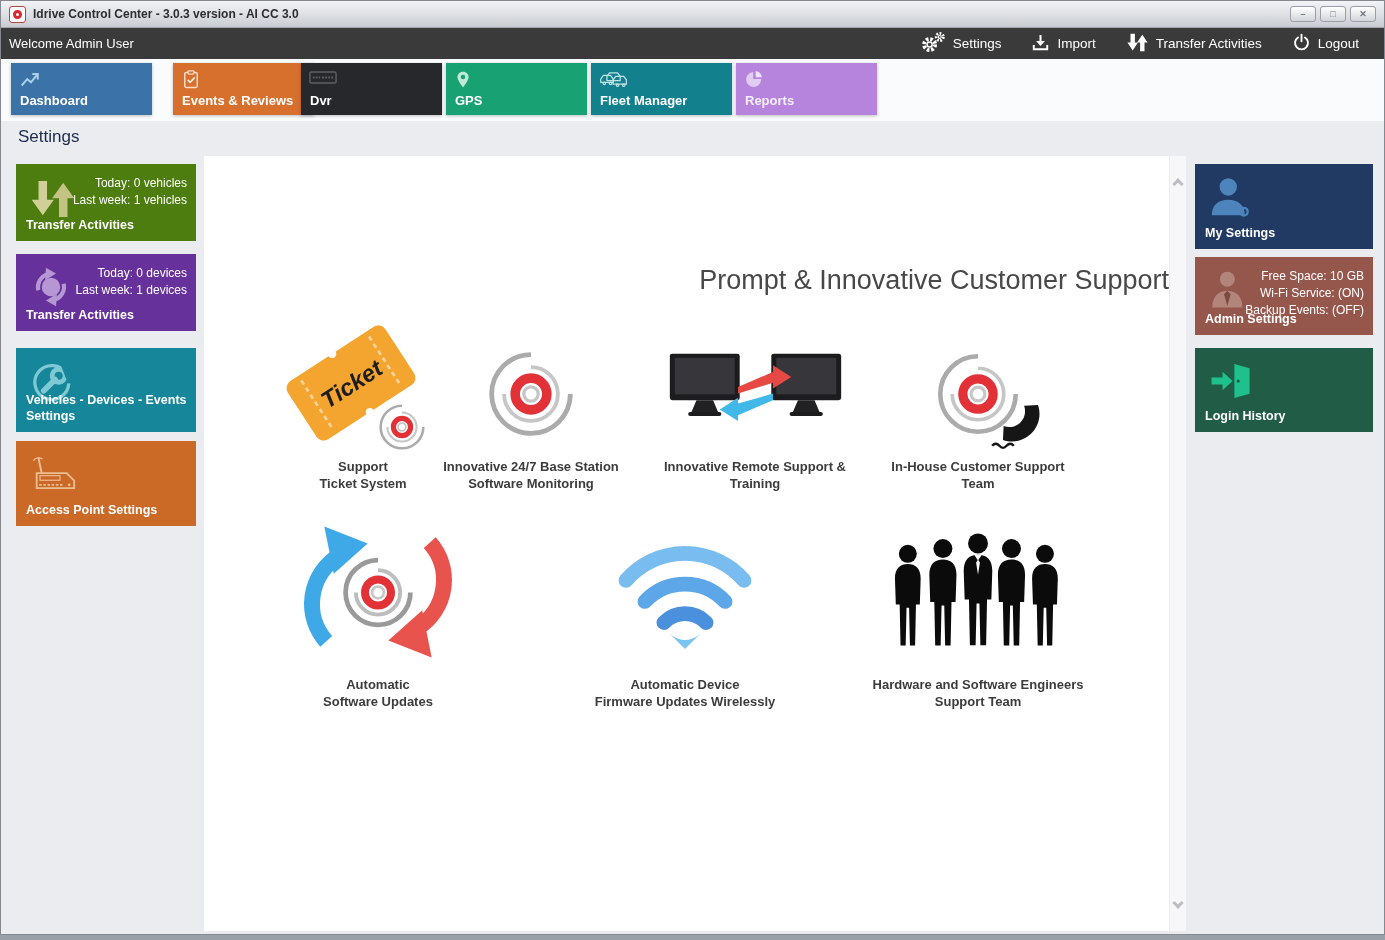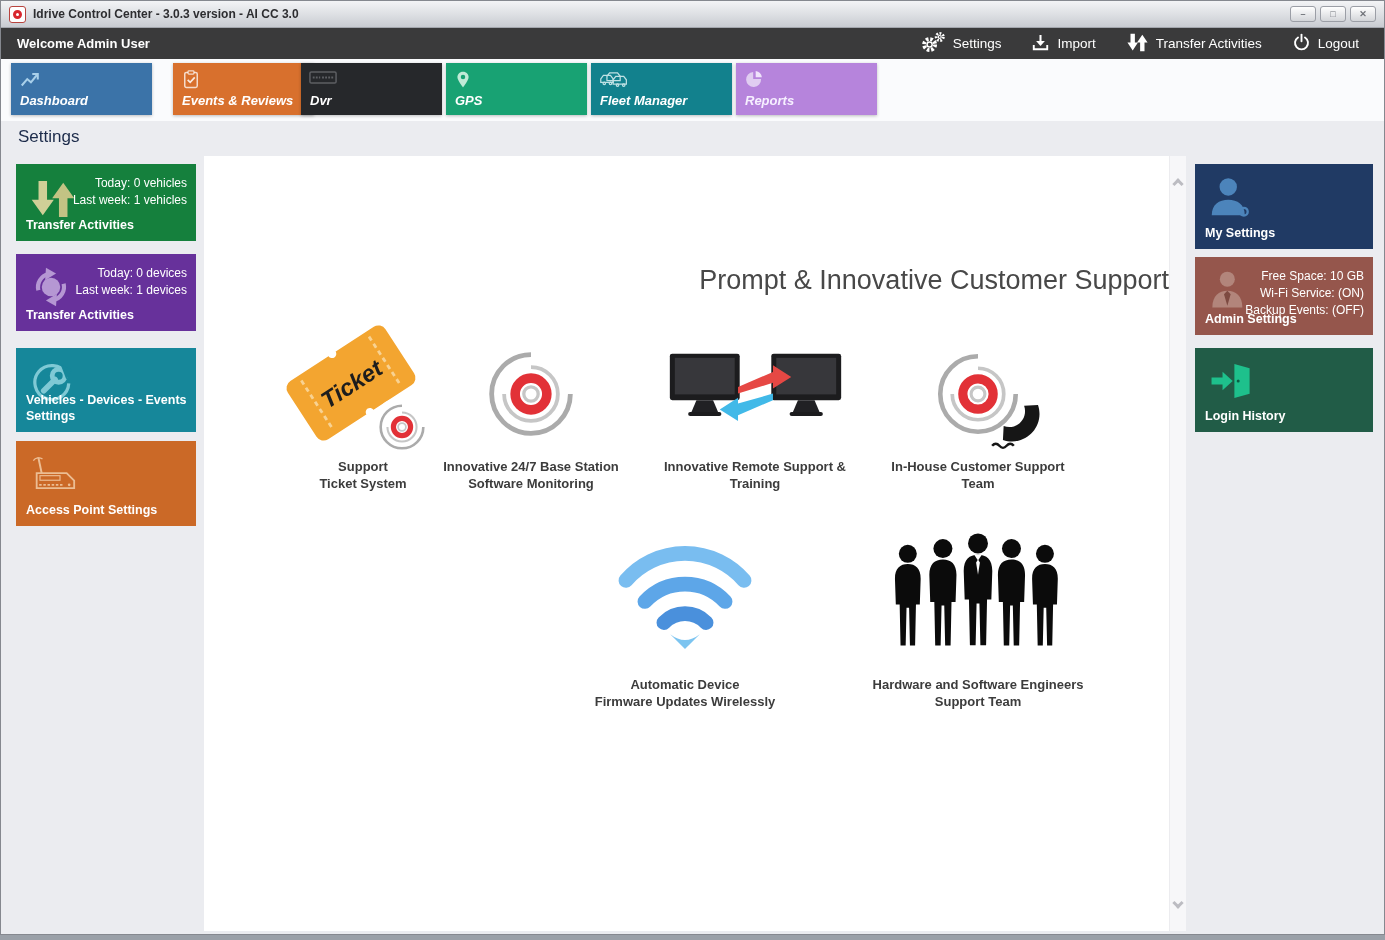--- a/index.html
+++ b/index.html
@@ -20,27 +20,27 @@
   .titlebar-text { margin-left:7px; font-size:12px; font-weight:bold; color:#2d2d30; }
   .win-btns { margin-left:auto; margin-right:8px; display:flex; gap:4px; }
   .win-btn { width:26px; height:16px; border:1px solid #9b9ea6; border-radius:3px;
     background:linear-gradient(#ffffff,#d3d5d9); color:#70737a; font-size:9px; font-weight:bold;
     display:flex; align-items:center; justify-content:center; line-height:1; }
   
   .toolbar {
     position:absolute; top:27px; left:0; right:0; height:31px; background:#3a3a3b;
     display:flex; align-items:center; color:#fff;
   }
-  .welcome { margin-left:16px; font-size:13px;font-weight:bold; }
+  .welcome { margin-left:8px; font-size:13px; }
   .tool-actions { margin-left:auto; display:flex; align-items:center; margin-right:10px; }
   .tool-item { display:flex; align-items:center; gap:7px; padding:0 15px; font-size:13.5px; cursor:default; }
   
   .tabstrip { position:absolute; top:58px; left:0; right:0; height:62px; background:#fafbfd; }
   .tab { position:absolute; top:4px; width:141px; height:52px; color:#fff;
-    box-shadow:0 1px 3px rgba(0,0,0,.25);font-style:italic; }
+    box-shadow:0 1px 3px rgba(0,0,0,.25); }
   .tab .tab-icon { position:absolute; top:6px; left:8px; }
   .tab .tab-label { position:absolute; left:9px; bottom:7px; font-size:13px; font-weight:bold; }
   .tab-dashboard { left:10px;  background:#3b73a8; }
   .tab-events    { left:172px; background:#d8702d; }
   .tab-dvr       { left:300px; background:#26282b; }
   .tab-gps       { left:445px; background:#18a273; }
   .tab-fleet     { left:590px; background:#12818d;text-align:center; }
   .tab-reports   { left:735px; background:#b684dc; color:#f6efff; }
   
   .page-title { position:absolute; top:126px; left:17px; font-size:17px; color:#1c2b4a; }
@@ -69,21 +69,21 @@
   .ticket-wrap { position:relative; width:150px; height:118px; }
   .ticket-svg { position:absolute; left:2px; top:8px; transform:rotate(-33deg); }
   .mini-logo { position:absolute; right:6px; bottom:-2px; width:60px; height:60px;
     background:#fff; border-radius:50%; display:flex; align-items:center; justify-content:center; }
   
   .card { position:absolute; color:#fff; }
   .card .card-title { position:absolute; left:10px; bottom:8px; font-size:12.5px; font-weight:bold; line-height:16px; }
   .card .card-stats { position:absolute; right:9px; top:11px; text-align:right; font-size:12px; line-height:17px; }
   .card .card-icon { position:absolute; left:14px; top:12px; }
   .lcard { left:15px; width:180px; }
-  .card-tv  { top:163px; height:77px; background:#15803d; }
+  .card-tv  { top:163px; height:77px; background:#4d7c0f; }
   .card-td  { top:253px; height:77px; background:#67319b; }
   .card-vde { top:347px; height:84px; background:#16879a; }
   .card-ap  { top:440px; height:85px; background:#cb6927; }
   .card-vde .card-title, .card-ap .card-title { width:165px; }
   .rcard { left:1194px; width:178px; }
   .card-my    { top:163px; height:85px; background:#203a64; }
   .card-admin { top:256px; height:78px; background:#95564c;padding-left:40px; }
   .card-login { top:347px; height:84px; background:#215c47; }
 </style>
 </head>
@@ -401,20 +401,42 @@
             <path d="M4 54 q3.5 -4 7 0 q3.5 4 7 0 q3.5 -4 7 0" stroke="#161616" fill="none" stroke-width="2.4"></path>
           </svg>
         </span>
       </div>
       <div class="f-label">
         <div>In-House Customer Support</div>
         <div>Team</div>
       </div>
     </div>
 
+    <div class="feature feat-5">
+      <div class="f-icon2">
+        <span>
+          <svg width="160" height="146" viewBox="0 0 170 155">
+            <path d="M30 130 A60 60 0 0 1 42 40" stroke="#3fa9e8" stroke-width="17" fill="none"></path>
+            <polygon points="28,8 74,26 38,58" fill="#3fa9e8"></polygon>
+            <path d="M140 25 A60 60 0 0 1 128 115" stroke="#e8534e" stroke-width="17" fill="none"></path>
+            <polygon points="142,147 96,129 132,97" fill="#e8534e"></polygon>
+            <g transform="translate(43,36) scale(0.84)">
+              <path d="M50 9 A41 41 0 1 0 91 50" fill="none" stroke="#9a9a9a" stroke-width="6"></path>
+              <path d="M50 22 A28 28 0 1 1 22 50" fill="none" stroke="#bdbdbd" stroke-width="5"></path>
+              <circle cx="50" cy="50" r="16.5" fill="#fff" stroke="#e23137" stroke-width="10"></circle>
+              <circle cx="50" cy="50" r="7.5" fill="#fff" stroke="#c6c6c6" stroke-width="3.4"></circle>
+            </g>
+          </svg>
+        </span>
+      </div>
+      <div class="f-label">
+        <div>Automatic</div>
+        <div>Software Updates</div>
+      </div>
+    </div>
 
     <div class="feature feat-6">
       <div class="f-icon2">
         <span>
           <svg width="148" height="116" viewBox="0 0 140 110">
             <path d="M14 44 A74 74 0 0 1 126 44" stroke="#79bdf0" stroke-width="14" fill="none" stroke-linecap="round"></path>
             <path d="M32 64 A52 52 0 0 1 108 64" stroke="#5da6e8" stroke-width="14" fill="none" stroke-linecap="round"></path>
             <path d="M50 84 A28 28 0 0 1 90 84" stroke="#4a90dc" stroke-width="14" fill="none" stroke-linecap="round"></path>
             <path d="M56 95 Q70 106 84 95 L70 109 Z" fill="#7cc4f0"></path>
           </svg>

